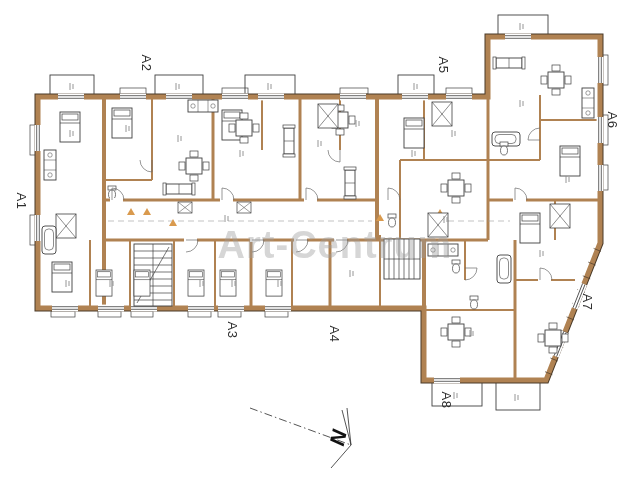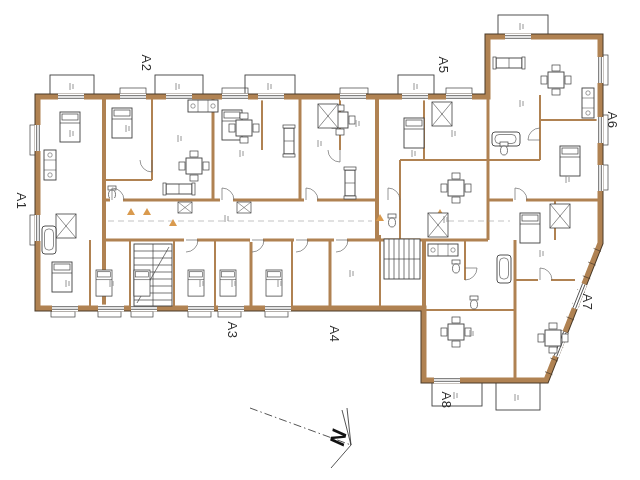--- a/index.html
+++ b/index.html
@@ -350,15 +350,16 @@
 
 <span class="ulabel" style="left:21px;top:201px">A1</span>
 <span class="ulabel" style="left:146px;top:63px">A2</span>
 <span class="ulabel" style="left:232px;top:330px">A3</span>
 <span class="ulabel" style="left:334px;top:334px">A4</span>
 <span class="ulabel" style="left:443px;top:65px">A5</span>
 <span class="ulabel" style="left:612px;top:120px">A6</span>
 <span class="ulabel" style="left:587px;top:302px">A7</span>
 <span class="ulabel" style="left:446px;top:400px">A8</span>
 
+<span class="watermark">Art-Centrum</span>
 <span class="north">N</span>
 
 </div>
 
 </body></html>

